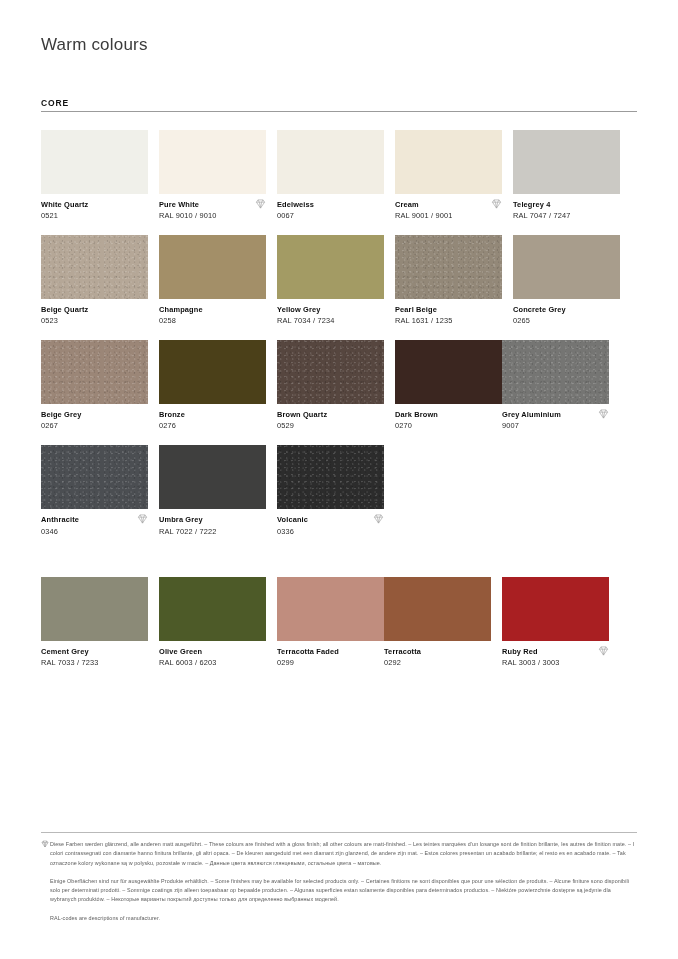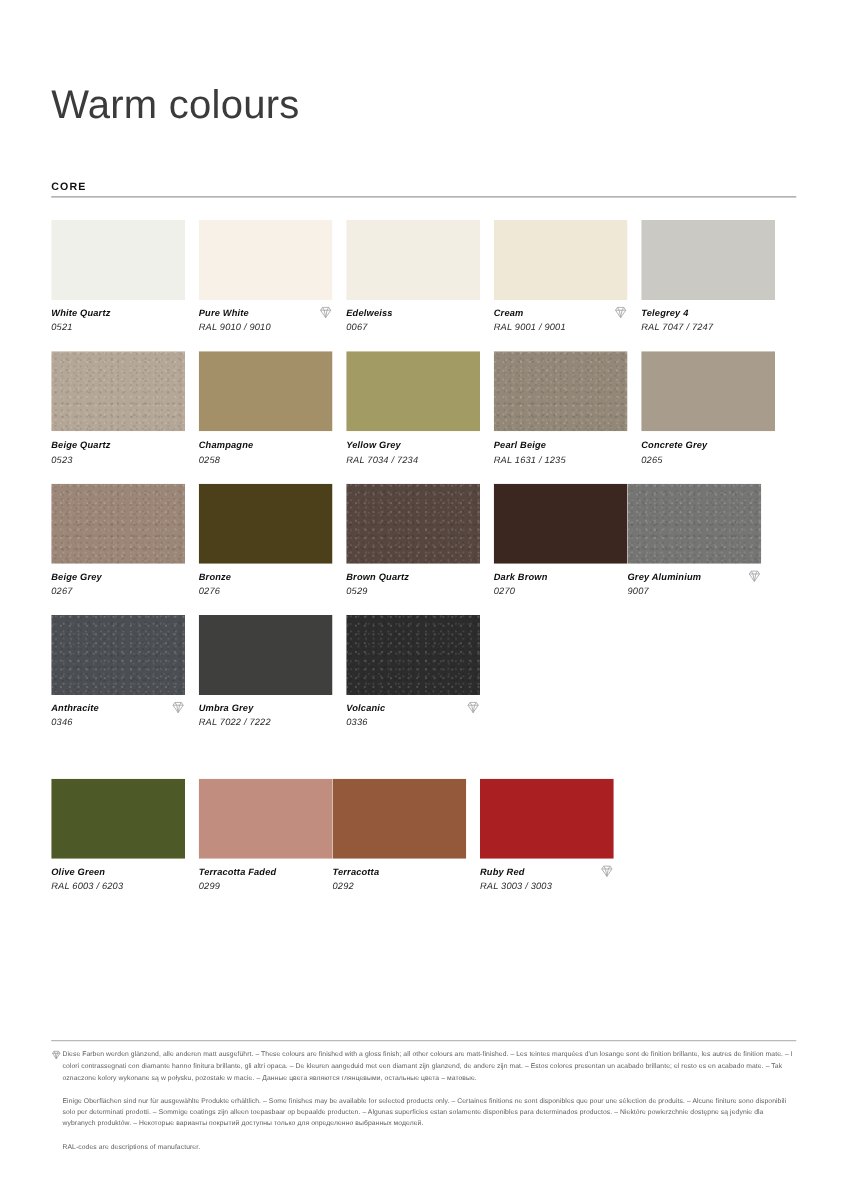--- a/index.html
+++ b/index.html
@@ -15,26 +15,26 @@
     overflow: hidden;
   }
   .page {
     position: relative;
     width: 678px;
     height: 959px;
     box-sizing: border-box;
     padding: 0 41px;
   }
   .page-title {
-    font-size: 32px;
+    font-size: 17px;
     font-weight: 400;
     color: #3b3b3b;
     letter-spacing: 0.2px;
     margin: 0;
-    padding-top: 66px;
+    padding-top: 36px;
     line-height: 1.1;
   }
   .section {
     margin-top: 22px;
   }
   .section-header {
     font-size: 8.5px;
     font-weight: bold;
     letter-spacing: 0.9px;
     color: #111;
@@ -45,21 +45,20 @@
   }
   .grid {
     display: flex;
     flex-wrap: wrap;
     margin-top: 18px;
   }
   .swatch-cell {
     width: 107px;
     margin-right: 11px;
     margin-bottom: 14px;
-    font-style: italic;
   }
   .swatch-cell.last-col {
     margin-right: 0;
   }
   .chip {
     width: 107px;
     height: 64px;
     position: relative;
     overflow: hidden;
   }
@@ -410,20 +409,32 @@
                 <path d="M17.5 2 L14.5 7 L12 20"></path>
               </svg>
             </span>
           </div>
         </div>
       </div>
   </div>
 
   <div class="section" style="margin-top:26px;">
     <div class="grid" id="grid-trend">
+        <div class="swatch-cell">
+          <div class="chip">
+            <div class="chip-texture" style="background: rgb(139, 138, 119);"></div>
+          </div>
+          <div class="label-row">
+            <div>
+              <div class="sw-name">Cement Grey</div>
+              <div class="sw-code">RAL 7033 / 7233</div>
+            </div>
+            <span class="gem-slot-empty"></span>
+          </div>
+        </div>
         <div class="swatch-cell">
           <div class="chip">
             <div class="chip-texture" style="background: rgb(77, 90, 40);"></div>
           </div>
           <div class="label-row">
             <div>
               <div class="sw-name">Olive Green</div>
               <div class="sw-code">RAL 6003 / 6203</div>
             </div>
             <span class="gem-slot-empty"></span>

